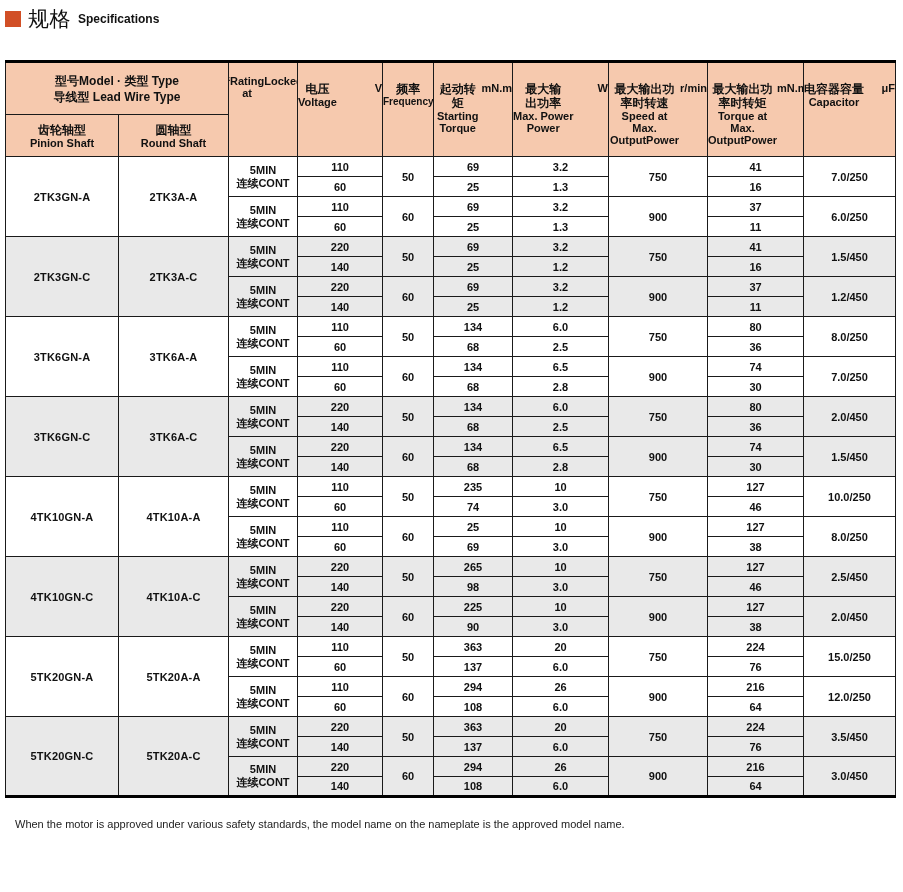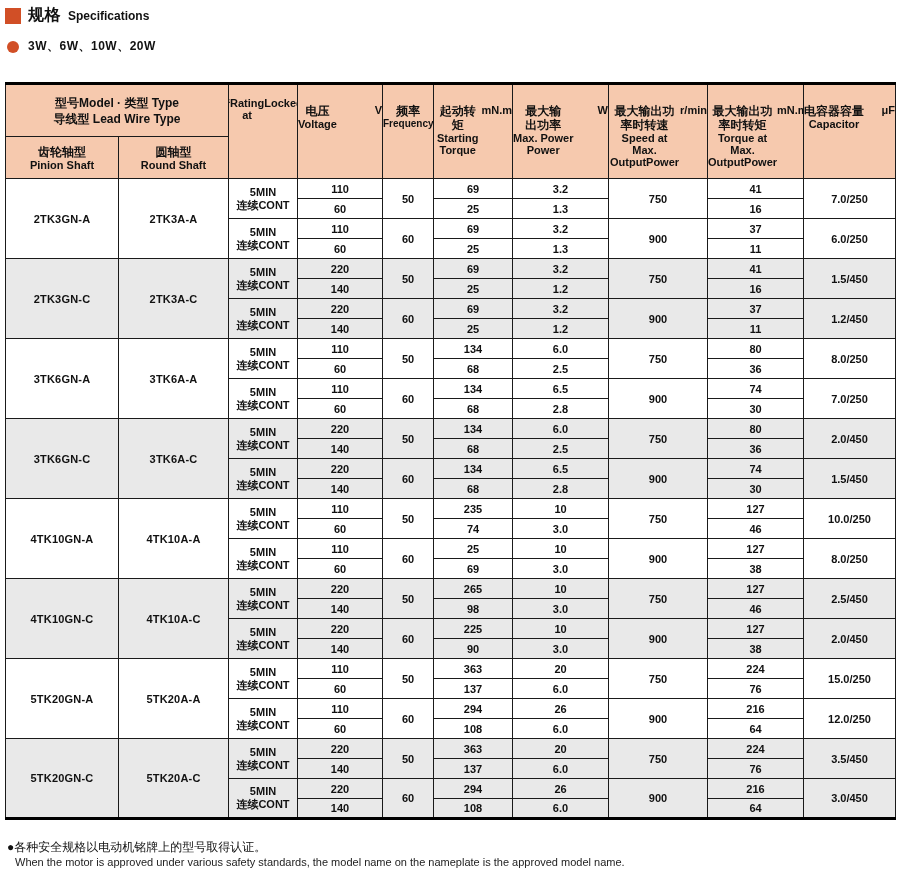--- a/index.html
+++ b/index.html
@@ -6,21 +6,21 @@
   html,body { background:#fff; }
   body {
     width:903px; height:892px; overflow:hidden;
     font-family:"Liberation Sans", sans-serif; color:#111;
     --accent:#d14f26; --hdrbg:#f6c9ae; --altbg:#e9e9e9; --line:#1a1a1a;
   }
   .page { padding:5px 5px 0 5px; }
 
   .title-row { display:flex; align-items:center; gap:7px; }
   .title-square { width:16px; height:16px; background:var(--accent); flex:0 0 auto; }
-  .title-zh { font-size:16px; font-weight:700; letter-spacing:.5px;text-align:right; }
+  .title-zh { font-size:21px; font-weight:400; letter-spacing:.5px;text-align:right; }
   .title-en { font-size:12px; font-weight:700; }
 
   .watt-row { display:flex; align-items:center; gap:9px; margin-top:12px; padding-left:2px; }
   .watt-dot { width:12px; height:12px; border-radius:50%; background:var(--accent); flex:0 0 auto; }
   .watt-text { font-size:12px; font-weight:700; letter-spacing:.5px; }
 
   table {
     border-collapse:collapse; table-layout:fixed; width:710px; margin-top:27px;
     border-top:3px solid #000; border-bottom:3px solid #000;
   }
@@ -50,24 +50,20 @@
 <body>
 
 <div class="page">
 
   <div class="title-row">
     <span class="title-square"></span>
     <span class="title-zh">规格</span>
     <span class="title-en">Specifications</span>
   </div>
 
-  <div class="watt-row">
-    <span class="watt-dot"></span>
-    <span class="watt-text">3W、6W、10W、20W</span>
-  </div>
 
   <table>
     <colgroup>
       <col style="width:113px">
         <col style="width:110px">
         <col style="width:69px">
         <col style="width:85px">
       <col style="width:51px">
         <col style="width:79px">
         <col style="width:96px">
@@ -522,17 +518,16 @@
         <tr class="alt">
           <td>140</td>
           <td>108</td>
           <td>6.0</td>
           <td>64</td>
         </tr>
       </tbody>
   </table>
 
   <div class="footnote">
-    <div class="fn-zh">●各种安全规格以电动机铭牌上的型号取得认证。</div>
     <div class="fn-en">When the motor is approved under various safety standards, the model name on the nameplate is the approved model name.</div>
   </div>
 
 </div>
 
 </body></html>

